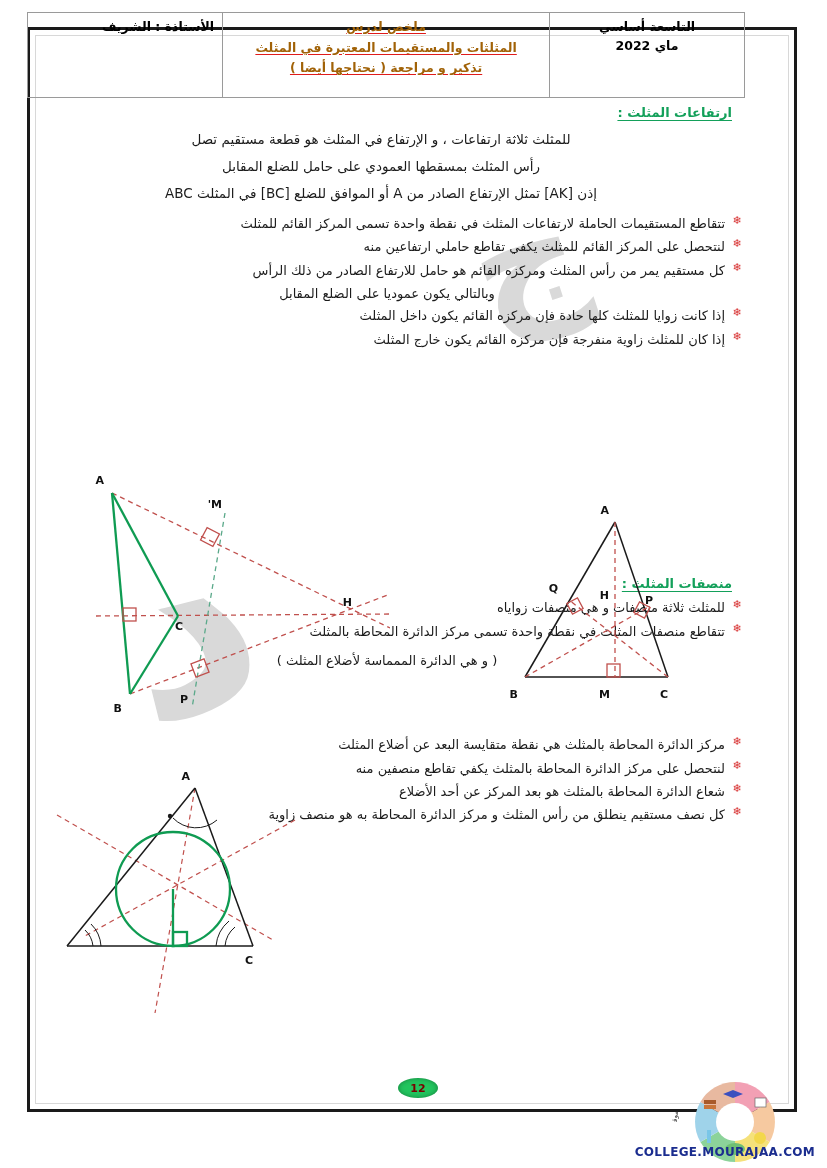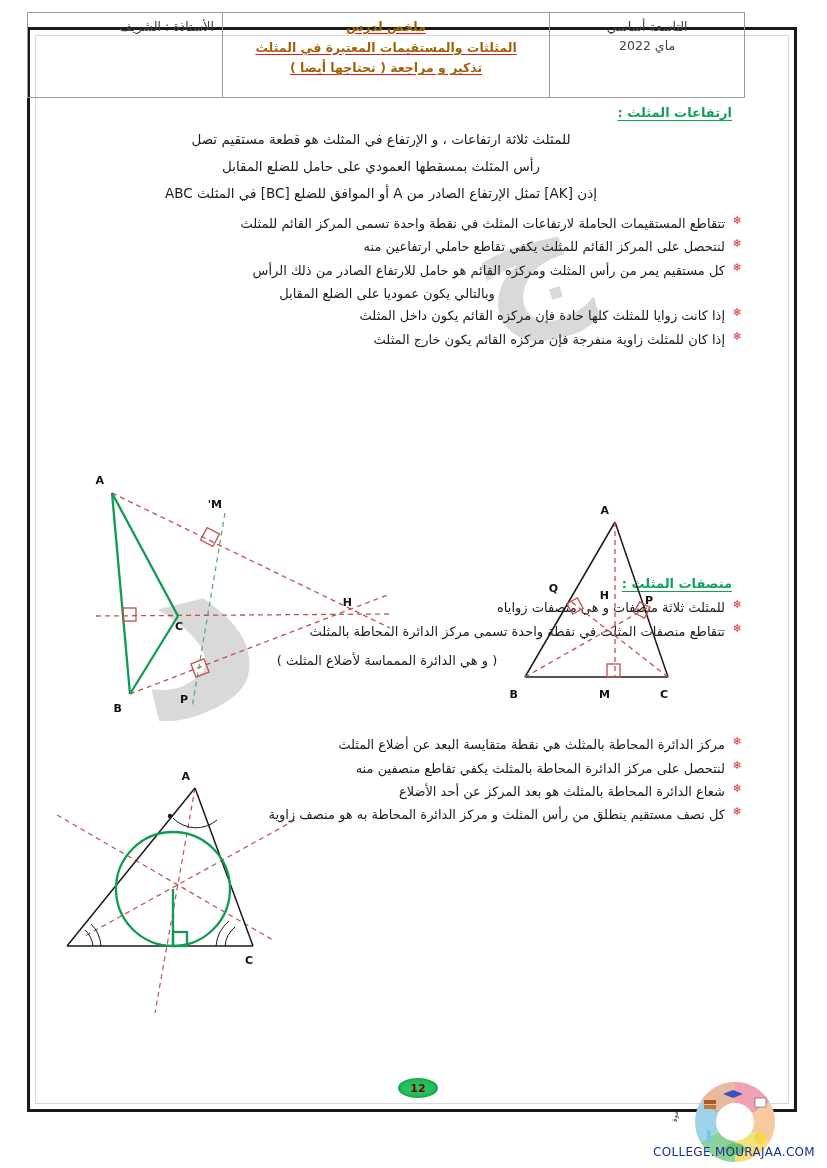--- a/index.html
+++ b/index.html
@@ -34,21 +34,21 @@
     position:absolute;left:27px;top:12px;width:718px;height:86px;
     border-collapse:collapse;z-index:3;
   }
   #header-table td{
     border:1px solid #9a9a9a;vertical-align:top;padding:4px 8px 0 8px;
     font-size:12.5px;
   }
   .hdr-cell-right{width:185px;text-align:right;}
   .hdr-cell-mid{width:322px;text-align:center;}
   .hdr-cell-left{width:185px;text-align:center;}
-  .red-bold{color:#404040;font-weight:normal;line-height:1.55;}
+  .red-bold{color:#000000;font-weight:bold;line-height:1.55;}
   .red-underline{
     color:#a16207;font-weight:bold;line-height:1.65;
     text-decoration:underline;text-decoration-color:#e01b1b;
     text-underline-offset:2px;
   }
   
   #content{position:absolute;left:32px;top:105px;width:710px;z-index:2;}
   .sec-heading{
     color:#13a05a;font-weight:bold;font-size:13px;
     text-decoration:underline;text-decoration-color:#13a05a;
@@ -87,21 +87,21 @@
   #page-number{
     position:absolute;left:398px;top:1078px;width:40px;height:20px;
     background:#22c55e;border-radius:50%;z-index:3;
     display:flex;align-items:center;justify-content:center;
     color:#7a0000;font-weight:bold;font-size:11px;
     box-shadow:inset 0 0 5px rgba(0,0,0,.35);
   }
   #site-logo{position:absolute;left:655px;top:1062px;width:160px;height:100px;z-index:4;}
   #site-url{
     position:absolute;left:655px;top:1145px;width:160px;text-align:center;
-    color:#1b2d8f;font-weight:normal;font-size:12px;letter-spacing:.3px;z-index:4;
+    color:#1b2d8f;font-weight:bold;font-size:12px;letter-spacing:.3px;z-index:4;
     font-family:"DejaVu Sans","Liberation Sans",sans-serif;
   }
 </style>
 </head>
 <body>
 
 <div id="page-frame">
   <div id="page-inner"></div>
 </div>
 

